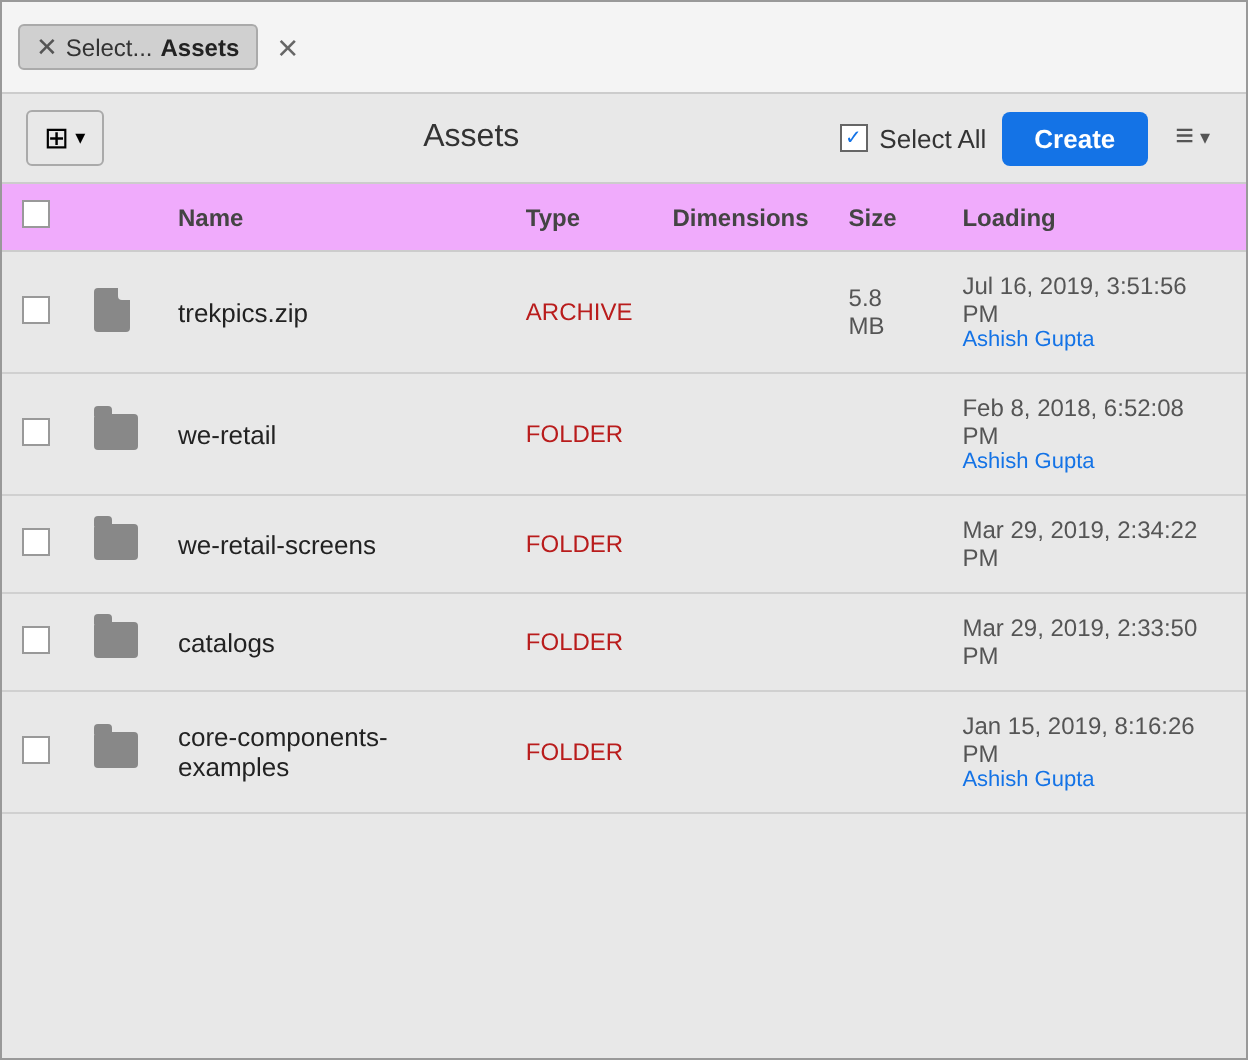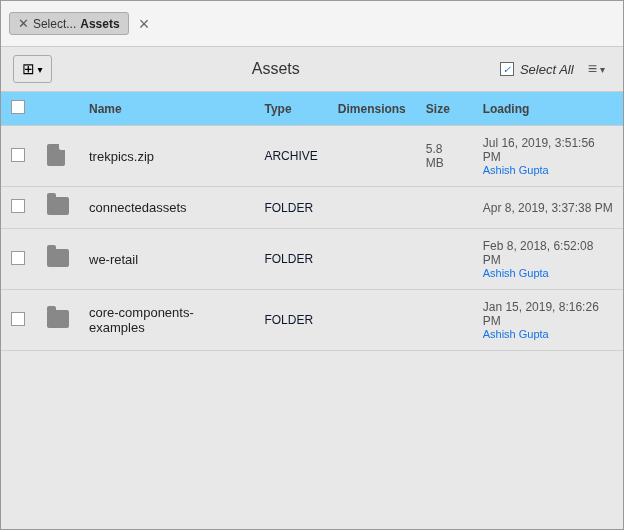--- a/index.html
+++ b/index.html
@@ -111,21 +111,20 @@
       text-align: center;
       font-size: 16px;
       font-weight: 500;
       color: #333;
     }
 
     .select-all-wrap {
       display: flex;
       align-items: center;
       gap: 6px;
-      font-style: italic;
     }
 
     .select-all-checkbox {
       width: 14px;
       height: 14px;
       border: 1px solid #666;
       background: #fff;
       display: flex;
       align-items: center;
       justify-content: center;
@@ -172,21 +171,21 @@
       background: #e8e8e8;
     }
 
     table {
       width: 100%;
       border-collapse: collapse;
     }
 
     thead tr {
       border-bottom: 1px solid #ccc;
-      background: #7dd3fc;
+      background: #f0abfc;
     }
 
     thead th {
       text-align: left;
       padding: 8px 10px;
       font-size: 12px;
       font-weight: 600;
       color: #444;
     }
 
@@ -256,21 +255,21 @@
       border-bottom-left-radius: 2px;
     }
 
     .name-col {
       font-size: 13px;
       color: #222;
     }
 
     .type-col {
       font-size: 12px;
-      color: #0f172a;
+      color: #b91c1c;
     }
 
     .dim-col {
       font-size: 12px;
       color: #555;
     }
 
     .size-col {
       font-size: 12px;
       color: #555;
@@ -312,20 +311,21 @@
   <div class="toolbar">
     <button class="view-btn">
       <span style="font-size:15px;">⊞</span>
       <span style="font-size:10px;">▾</span>
     </button>
     <div class="toolbar-title">Assets</div>
     <div class="select-all-wrap">
       <div class="select-all-checkbox checked"></div>
       <span class="select-all-label">Select All</span>
     </div>
+    <button class="create-btn">Create</button>
     <button class="sort-btn">
       <span style="font-size:16px;">≡</span>
       <span style="font-size:10px;">▾</span>
     </button>
   </div>
 
   <div class="table-wrap">
     <table>
       <thead>
         <tr>
@@ -346,34 +346,43 @@
             <td><div class="file-icon"></div></td>
             <td class="name-col">trekpics.zip</td>
             <td class="type-col">ARCHIVE</td>
             <td class="dim-col"></td>
             <td class="size-col">5.8 MB</td>
             <td class="modified-col">Jul 16, 2019, 3:51:56 PM<span class="user">Ashish Gupta</span></td>
           </tr>
           <tr>
             <td class="checkbox-cell"><div class="row-checkbox"></div></td>
             <td><div class="folder-icon"></div></td>
-            <td class="name-col">connectedassets</td>
-            <td class="type-col">FOLDER</td>
-            <td class="dim-col"></td>
-            <td class="size-col"></td>
-            <td class="modified-col">Apr 8, 2019, 3:37:38 PM</td>
-          </tr>
-          <tr>
-            <td class="checkbox-cell"><div class="row-checkbox"></div></td>
-            <td><div class="folder-icon"></div></td>
             <td class="name-col">we-retail</td>
             <td class="type-col">FOLDER</td>
             <td class="dim-col"></td>
             <td class="size-col"></td>
             <td class="modified-col">Feb 8, 2018, 6:52:08 PM<span class="user">Ashish Gupta</span></td>
+          </tr>
+          <tr>
+            <td class="checkbox-cell"><div class="row-checkbox"></div></td>
+            <td><div class="folder-icon"></div></td>
+            <td class="name-col">we-retail-screens</td>
+            <td class="type-col">FOLDER</td>
+            <td class="dim-col"></td>
+            <td class="size-col"></td>
+            <td class="modified-col">Mar 29, 2019, 2:34:22 PM</td>
+          </tr>
+          <tr>
+            <td class="checkbox-cell"><div class="row-checkbox"></div></td>
+            <td><div class="folder-icon"></div></td>
+            <td class="name-col">catalogs</td>
+            <td class="type-col">FOLDER</td>
+            <td class="dim-col"></td>
+            <td class="size-col"></td>
+            <td class="modified-col">Mar 29, 2019, 2:33:50 PM</td>
           </tr>
           <tr>
             <td class="checkbox-cell"><div class="row-checkbox"></div></td>
             <td><div class="folder-icon"></div></td>
             <td class="name-col">core-components-examples</td>
             <td class="type-col">FOLDER</td>
             <td class="dim-col"></td>
             <td class="size-col"></td>
             <td class="modified-col">Jan 15, 2019, 8:16:26 PM<span class="user">Ashish Gupta</span></td>
           </tr>

